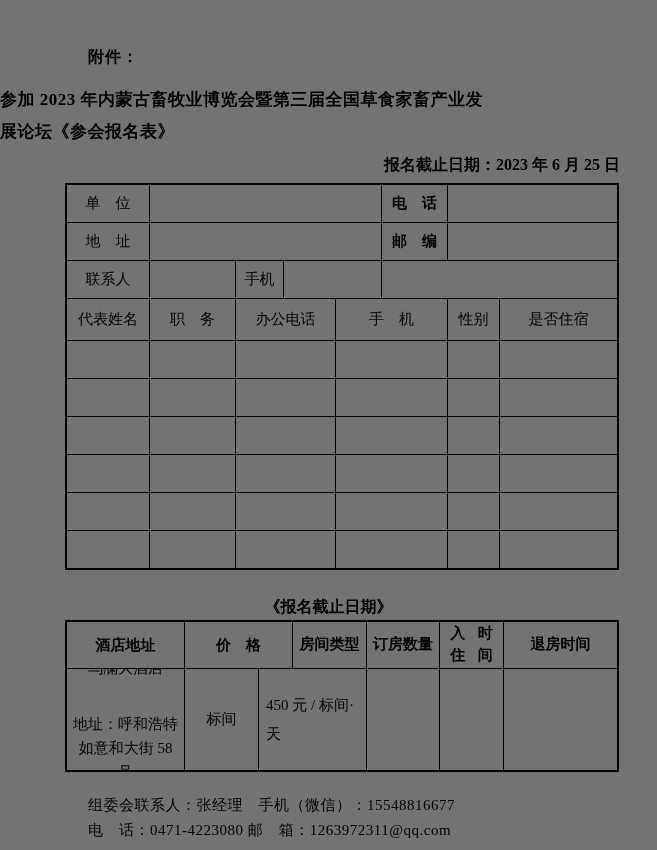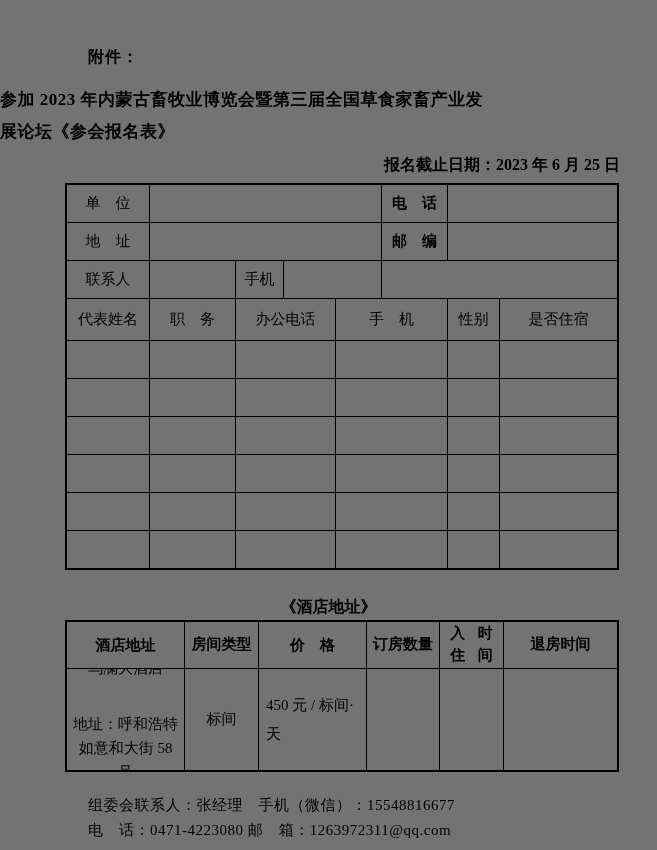--- a/index.html
+++ b/index.html
@@ -130,31 +130,31 @@
     <div class="tr h37">
       <div class="td w83"></div>
       <div class="td w86"></div>
       <div class="td w100"></div>
       <div class="td w112"></div>
       <div class="td w52"></div>
       <div class="td flex1"></div>
     </div>
   </div>
 
-  <div class="booking-title">《酒店地址》</div>
+  <div class="booking-title">《报名截止日期》</div>
 
   <div class="doc-table t2">
     <div class="tr h46">
       <div class="td c bold w118">酒店地址</div>
+      <div class="td c bold w108">价　格</div>
       <div class="td c bold hdr2 w74">
           <span>房间类</span>
           <br>
           <span>型</span>
         </div>
-      <div class="td c bold w108">价　格</div>
       <div class="td c bold hdr2 w73">
           <span>订房</span>
           <br>
           <span>数量</span>
         </div>
       <div class="td c bold hdr2 w64">
           <span>入住</span>
           <br>
           <span>时间</span>
         </div>

